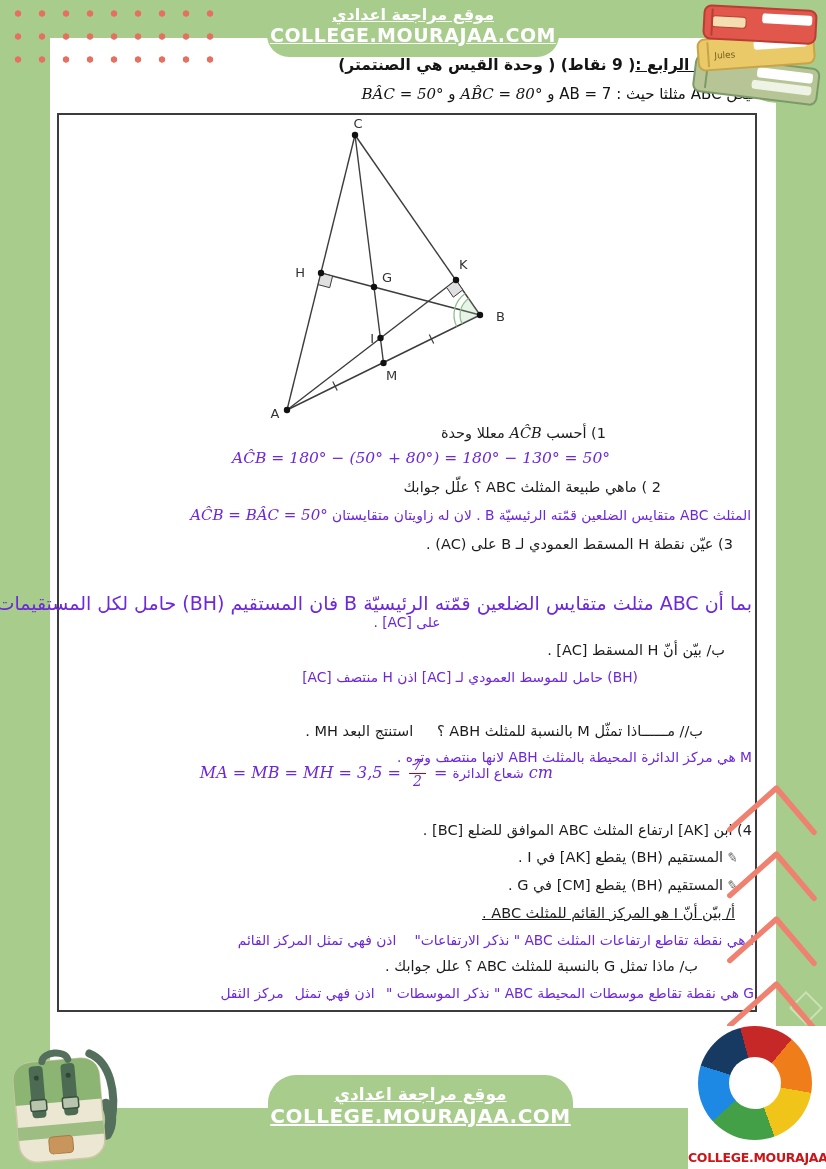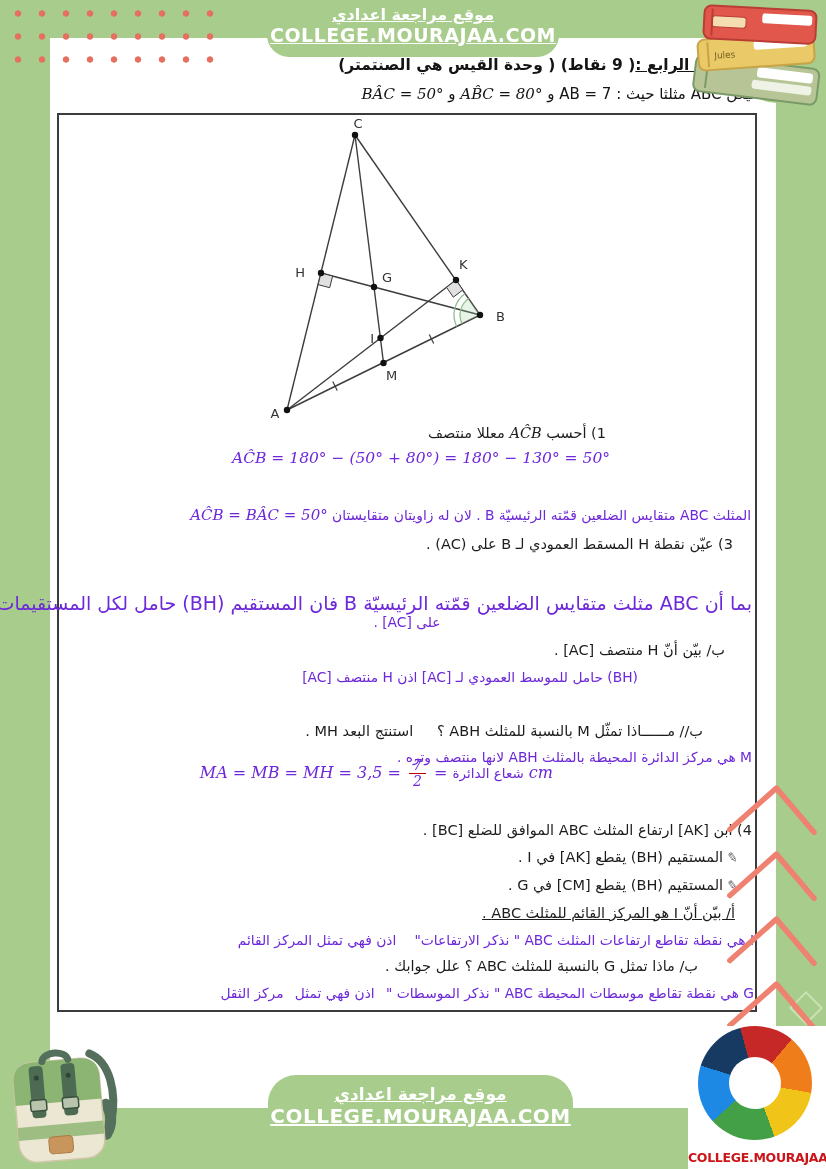--- a/index.html
+++ b/index.html
@@ -135,30 +135,31 @@
         <text x="216" y="303" text-anchor="middle">A</text>
         <text x="437" y="206">B</text>
         <text x="246" y="162" text-anchor="end">H</text>
         <text x="323" y="167">G</text>
         <text x="400" y="154">K</text>
         <text x="315" y="228" text-anchor="end">I</text>
         <text x="327" y="265">M</text>
       </g>
     </svg>
 
-    <div class="ln" style="top:310px;right:149px;"><span>1) أحسب </span><span class="math">AĈB</span><span>  معللا منتصف</span></div>
+    <div class="ln" style="top:310px;right:149px;"><span>1) أحسب </span><span class="math">AĈB</span><span>  معللا وحدة</span></div>
     <div class="ln red math ltr" style="top:334px;right:145px;font-size:15.5px;">AĈB = 180° − (50° + 80°) =  180° − 130° = 50°</div>
 
+    <div class="ln" style="top:364px;right:94px;">2 ) ماهي طبيعة المثلث ABC ؟ علّل جوابك</div>
     <div class="ln red md" style="top:391px;right:4px;"><span>المثلث ABC متقايس الضلعين قمّته الرئيسيّة B . لان له زاويتان متقايستان </span><span class="math" style="font-size:15px;">AĈB = BÂC = 50°</span></div>
 
     <div class="ln" style="top:421px;right:22px;">3) عيّن نقطة H المسقط العمودي لـ B على (AC) .</div>
     <div class="ln red sm" style="top:477px;right:3px;">بما أن ABC  مثلث متقايس الضلعين قمّته الرئيسيّة B فان المستقيم (BH) حامل لكل المستقيمات المعتبرة الصادرة من القمة</div>
     <div class="ln red md ctr" style="top:499px;">على [AC] .</div>
 
-    <div class="ln" style="top:527px;right:30px;">ب/ بيّن أنّ H منتصف [AC] .</div>
+    <div class="ln" style="top:527px;right:30px;">ب/ بيّن أنّ H المسقط [AC] .</div>
     <div class="ln red md" style="top:554px;right:117px;">(BH) حامل للموسط العمودي لـ  [AC] اذن H منتصف [AC]</div>
 
     <div class="ln" style="top:608px;right:52px;">ب// مــــــاذا تمثّل M بالنسبة للمثلث ABH ؟   استنتج البعد MH .</div>
     <div class="ln red md" style="top:634px;right:3px;">M هي مركز الدائرة المحيطة بالمثلث ABH لانها منتصف وتره .</div>
 
     <div class="ln red math ltr" style="top:643px;right:202px;font-size:16px;"><span>MA = MB = MH = </span><span style="font-family:'DejaVu Sans',sans-serif;font-style:normal;font-size:13.5px;">شعاع الدائرة</span><span> = </span><span class="frac">
           <span class="num">7</span>
           <span class="den">2</span>
         </span><span> = 3,5 cm</span></div>
 

